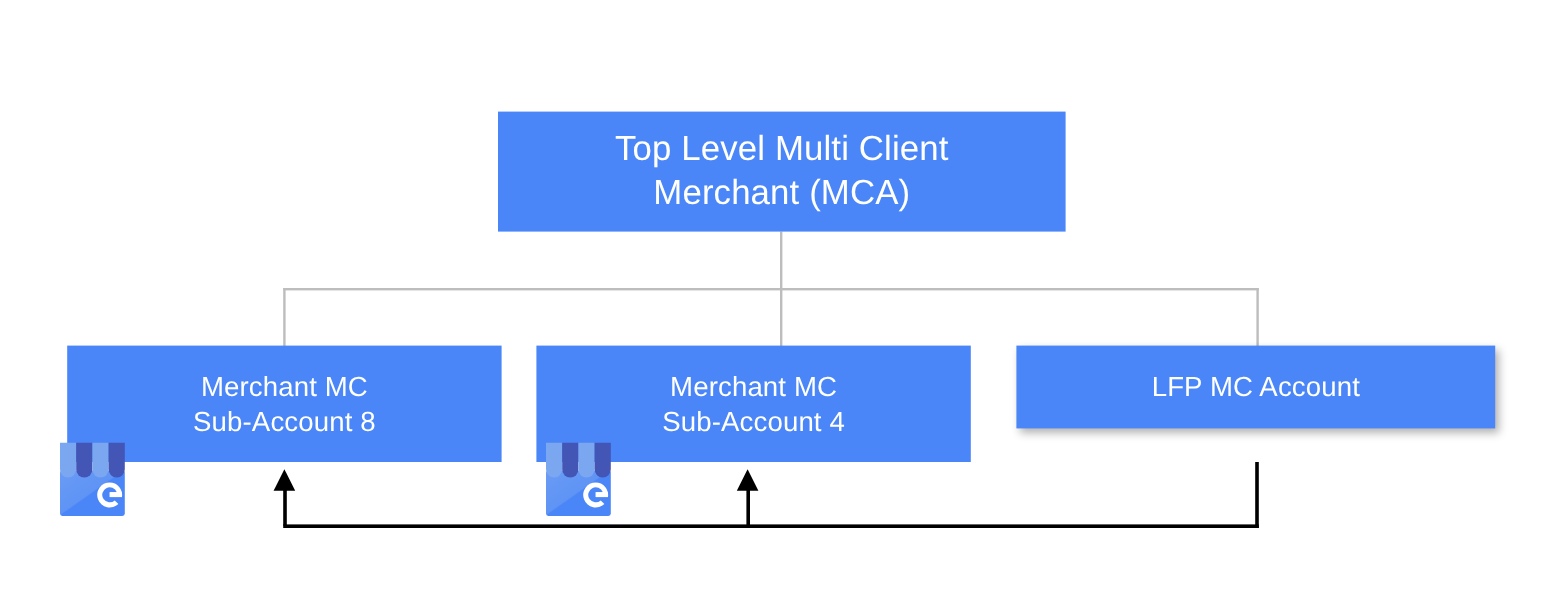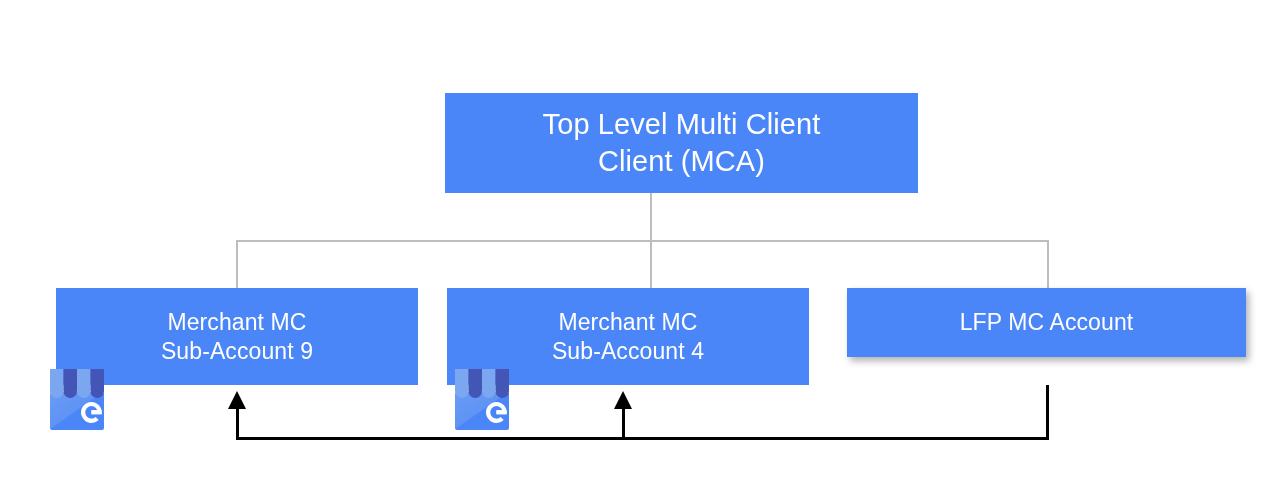--- a/index.html
+++ b/index.html
@@ -37,21 +37,20 @@
     display: block;
     white-space: nowrap;
   }
 
   #box-top {
     left: 415px;
     top: 93px;
     width: 473px;
     height: 100px;
     font-size: 29px;
-    margin-left: 30px;
   }
   #box-sub1 {
     left: 56px;
     top: 288px;
     width: 362px;
     height: 97px;
     font-size: 23px;
   }
   #box-sub2 {
     left: 447px;
@@ -126,26 +125,26 @@
 <div id="canvas">
 
   <div class="conn conn-v" id="conn-stem"></div>
   <div class="conn conn-h" id="conn-bus"></div>
   <div class="conn conn-v" id="conn-drop-1"></div>
   <div class="conn conn-v" id="conn-drop-2"></div>
   <div class="conn conn-v" id="conn-drop-3"></div>
 
   <div class="node-box" id="box-top">
     <span class="node-line">Top Level Multi Client</span>
-    <span class="node-line">Client (MCA)</span>
+    <span class="node-line">Merchant (MCA)</span>
   </div>
 
   <div class="node-box" id="box-sub1">
     <span class="node-line">Merchant MC</span>
-    <span class="node-line">Sub-Account 9</span>
+    <span class="node-line">Sub-Account 8</span>
   </div>
 
   <div class="node-box" id="box-sub2">
     <span class="node-line">Merchant MC</span>
     <span class="node-line">Sub-Account 4</span>
   </div>
 
   <div class="node-box" id="box-lfp">
     <span class="node-line">LFP MC Account</span>
   </div>

